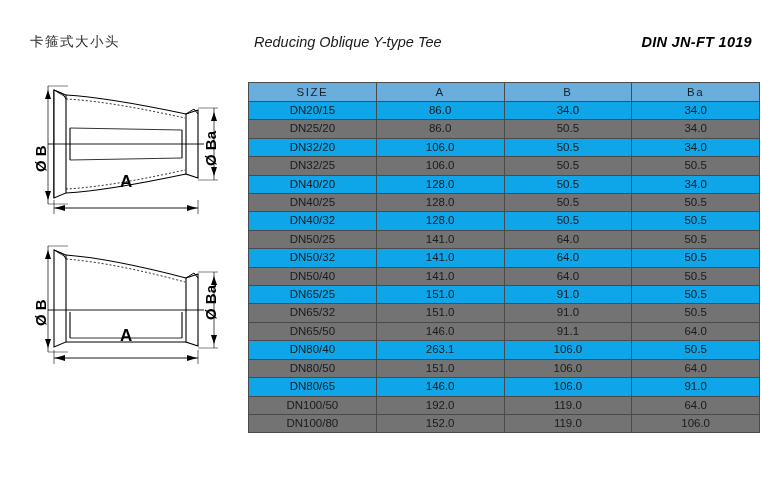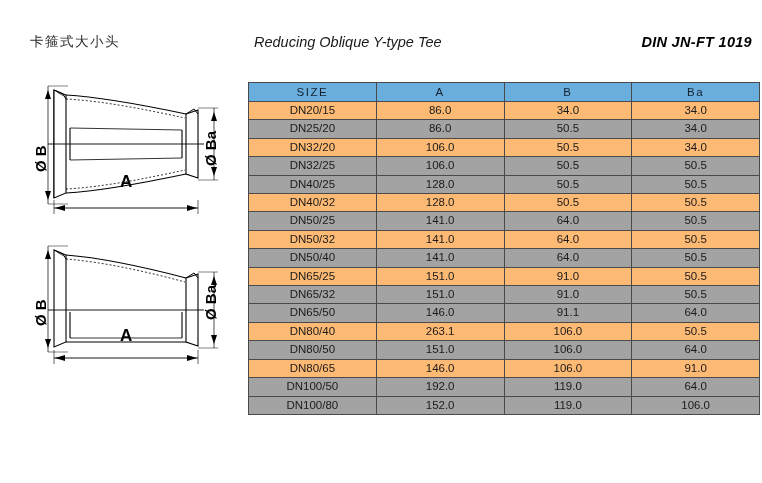--- a/index.html
+++ b/index.html
@@ -113,22 +113,22 @@
     font-weight: normal;
   }
   #spec-table thead th {
     background: #6aaedd;
     font-size: 11.5px;
     letter-spacing: 1.6px;
     height: 18px;
     line-height: 18px;
     color: #15212b;
   }
-  #spec-table tbody tr.odd  td { background: #fdba74; }
-  #spec-table tbody tr.even td { background: #a3a3a3; }
+  #spec-table tbody tr.odd  td { background: #0ea5e9; }
+  #spec-table tbody tr.even td { background: #737373; }
 </style>
 </head>
 <body>
 
 <div id="left-panel">
 
   <div id="cn-title">卡箍式大小头</div>
 
   <div class="drawing" id="drawing-concentric">
     <svg width="232" height="150" viewBox="0 0 232 150">
@@ -275,20 +275,26 @@
           <td>106.0</td>
           <td>50.5</td>
           <td>34.0</td>
         </tr>
         <tr class="even">
           <td>DN32/25</td>
           <td>106.0</td>
           <td>50.5</td>
           <td>50.5</td>
         </tr>
+        <tr class="odd">
+          <td>DN40/20</td>
+          <td>128.0</td>
+          <td>50.5</td>
+          <td>34.0</td>
+        </tr>
         <tr class="even">
           <td>DN40/25</td>
           <td>128.0</td>
           <td>50.5</td>
           <td>50.5</td>
         </tr>
         <tr class="odd">
           <td>DN40/32</td>
           <td>128.0</td>
           <td>50.5</td>

